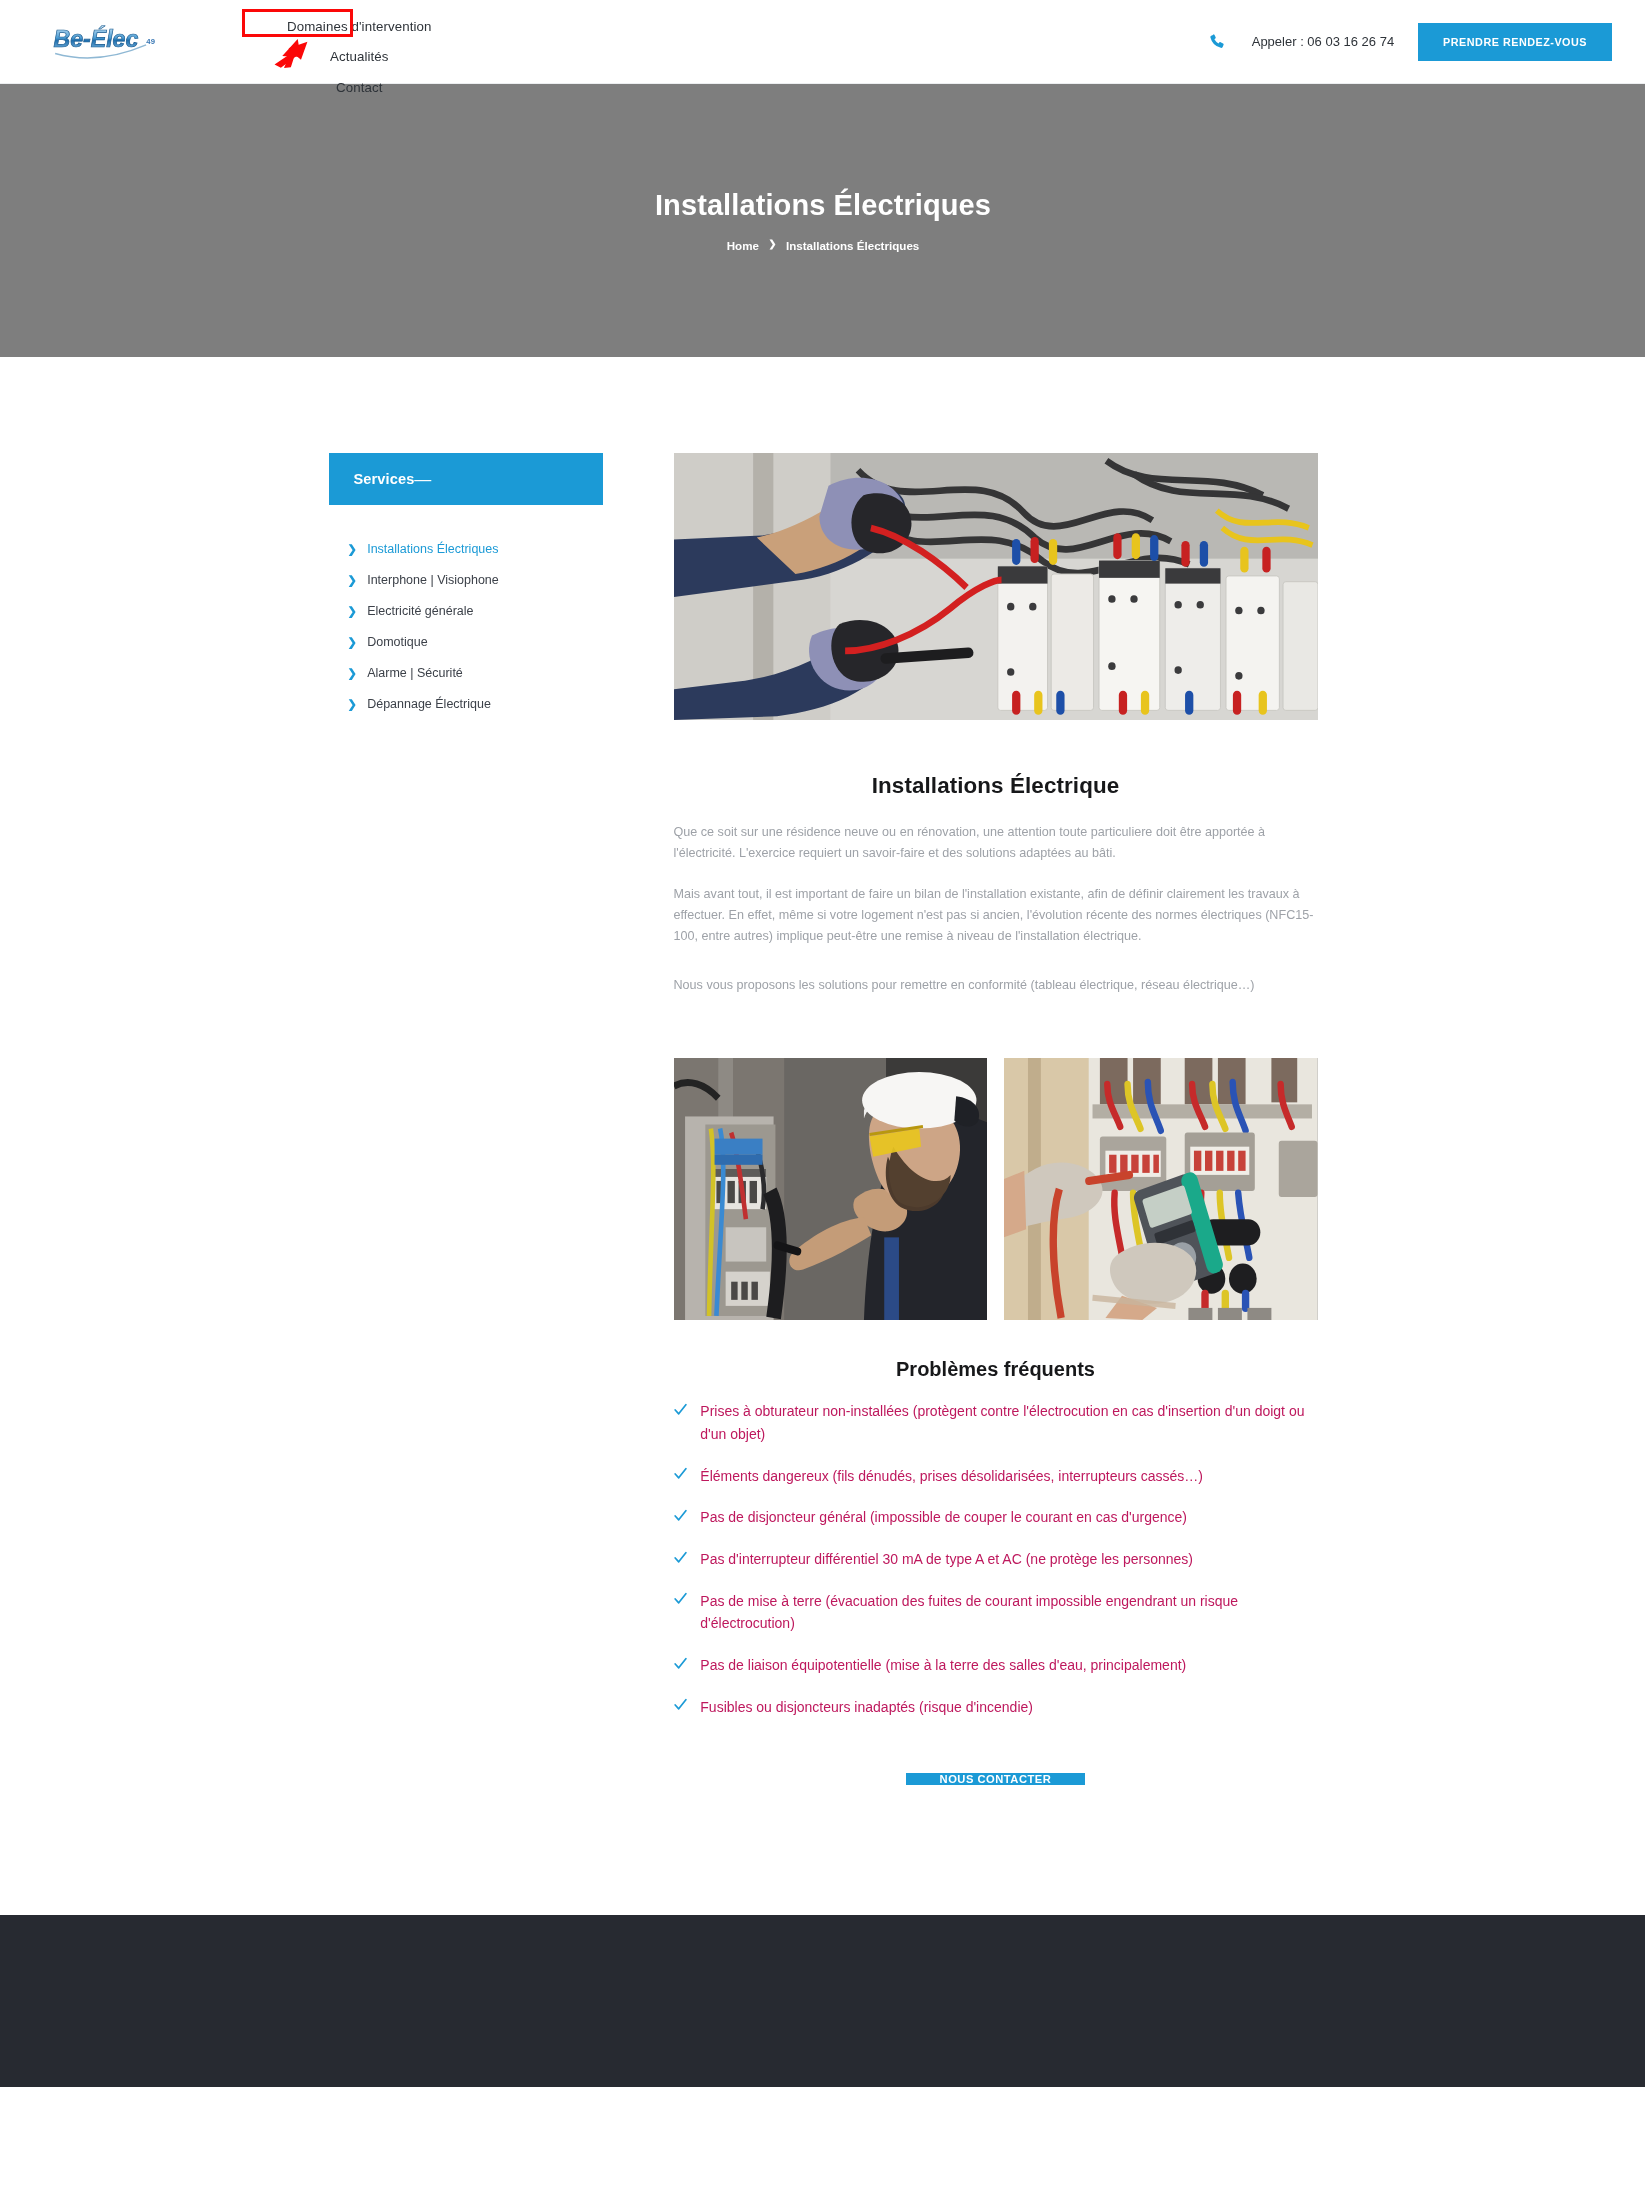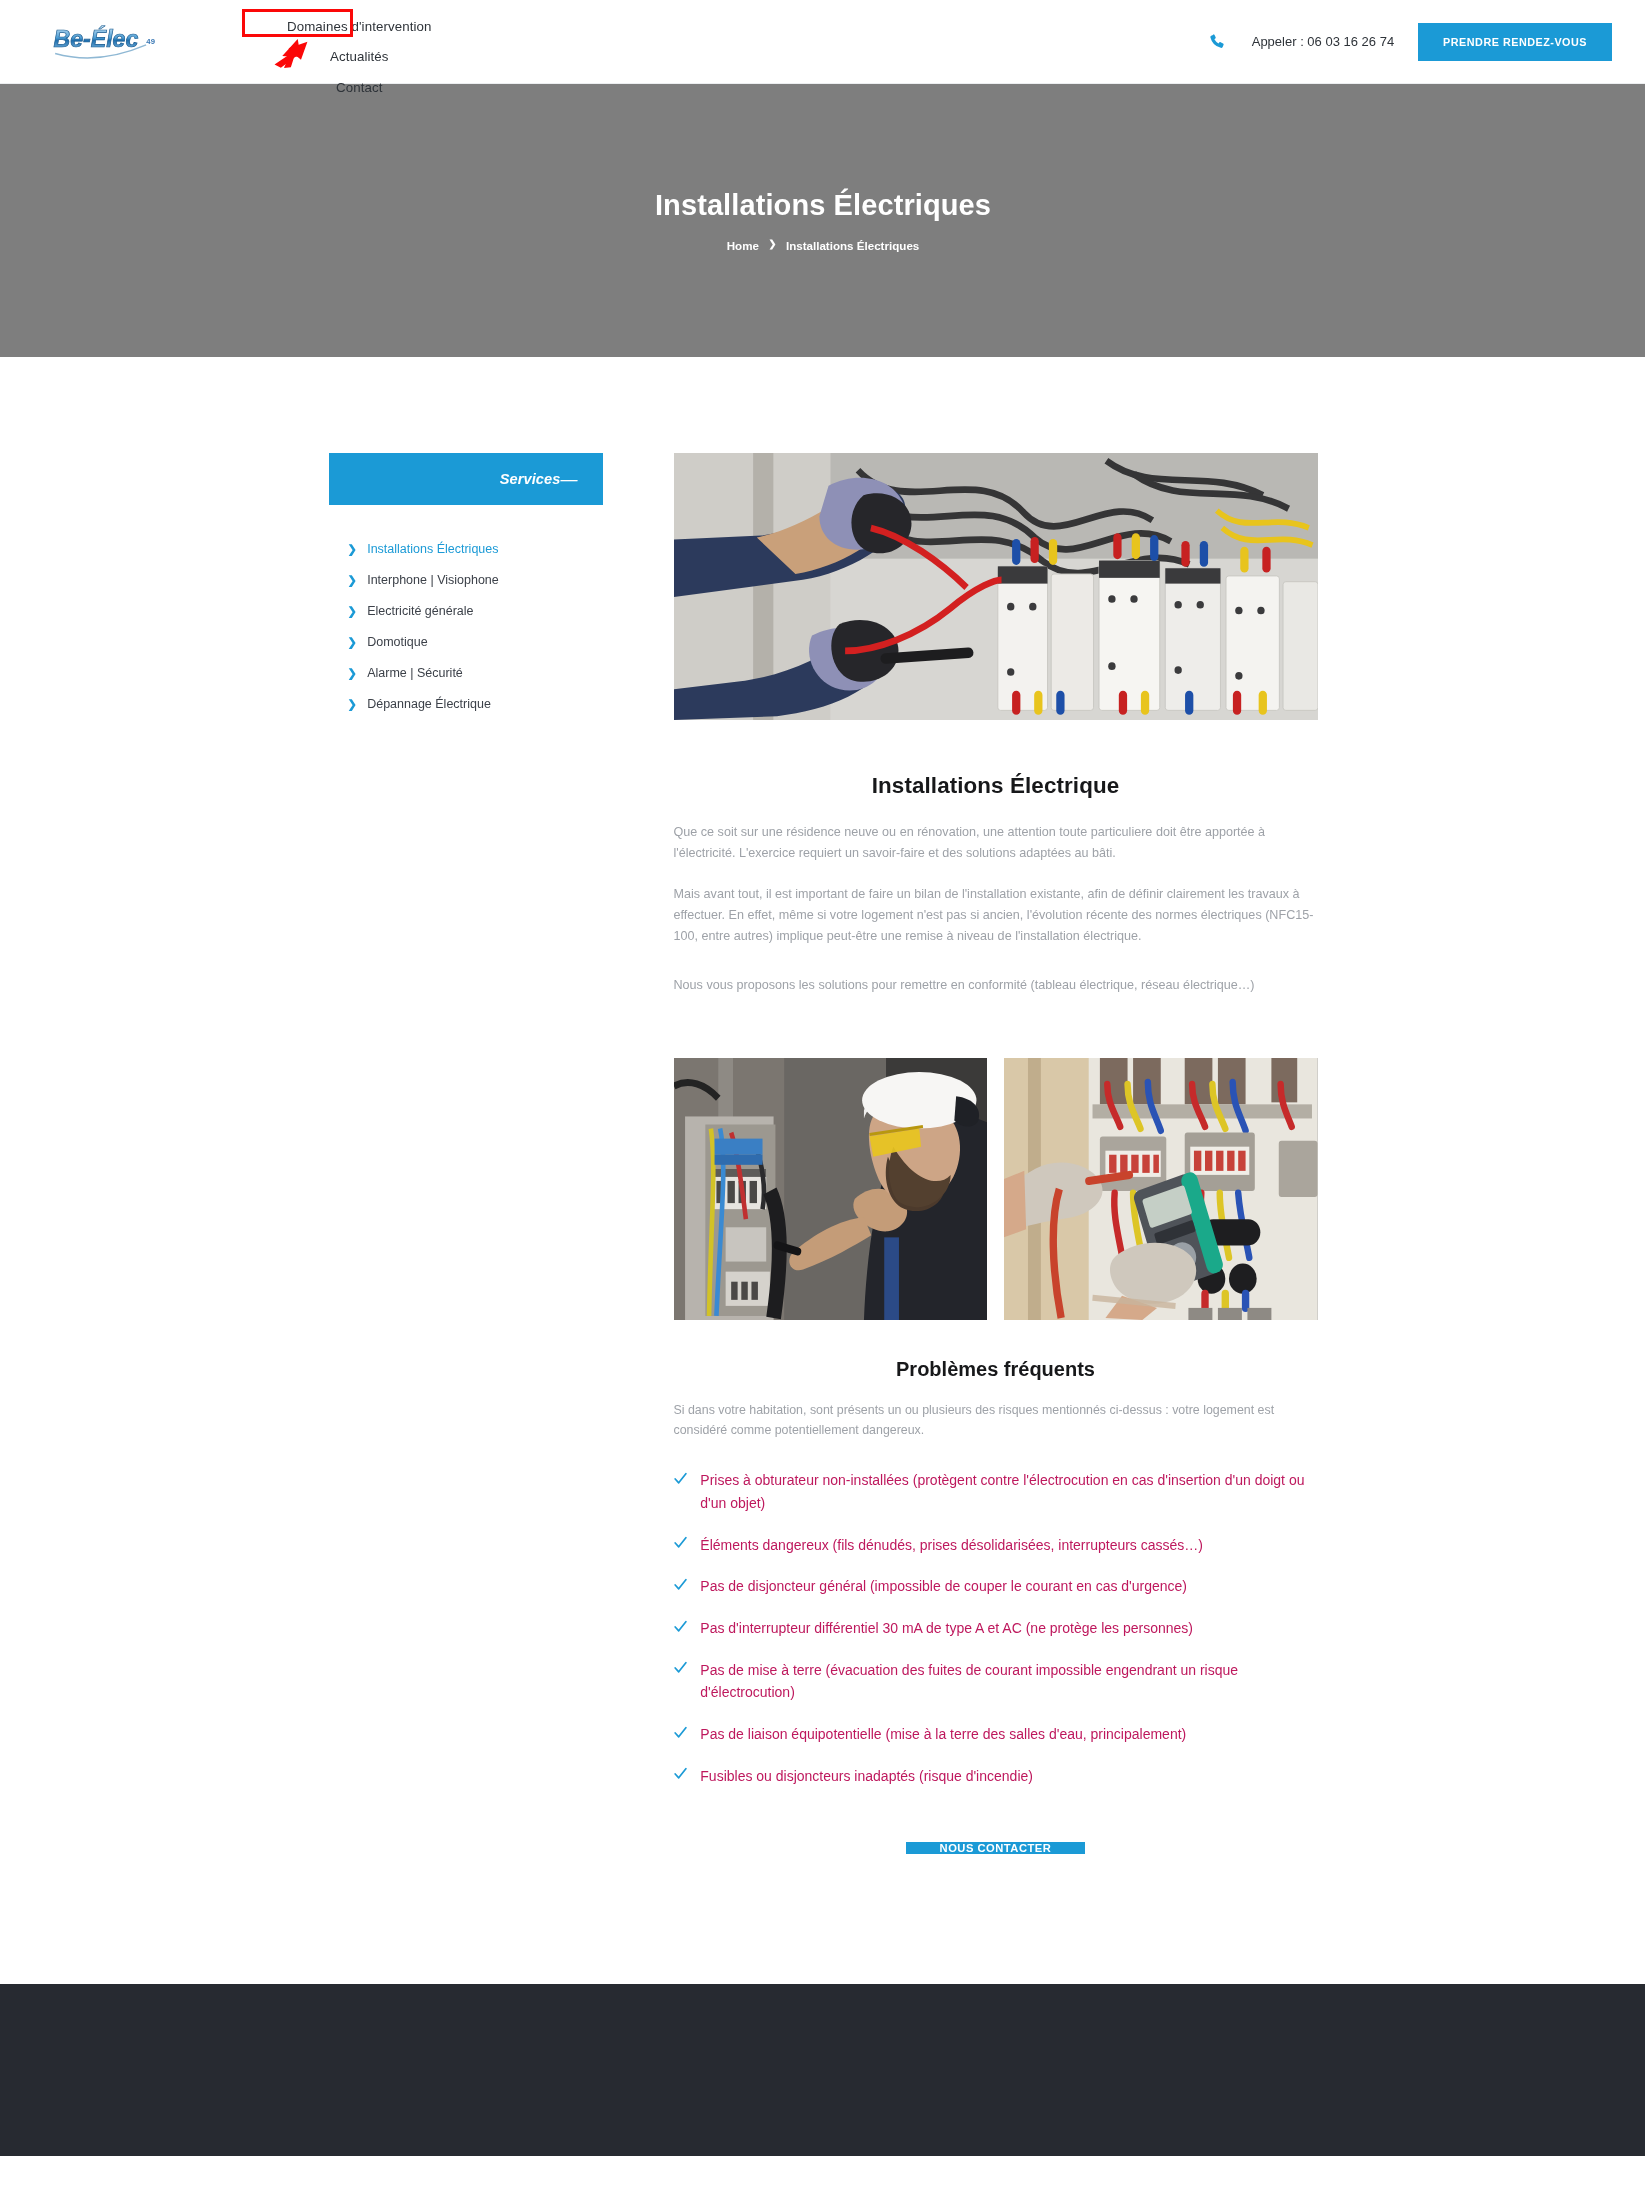--- a/index.html
+++ b/index.html
@@ -124,24 +124,23 @@
   .wrap{
     width:989px;margin:0 auto;
     display:flex;align-items:flex-start;gap:71px;
   }
 
   
   .sidebar{width:274px;flex:0 0 274px;}
   .side-head{
     background:#1b9ad6;
     height:52px;
-    display:flex;align-items:center;justify-content:flex-end;
+    display:flex;align-items:center;justify-content:flex-start;
     padding:0 25px;
     cursor:pointer;
-    font-style:italic;
   }
   .side-head-title{
     color:#ffffff;font-size:14.6px;font-weight:700;letter-spacing:0.1px;
   }
   .side-head-toggle{
     color:#ffffff;font-size:17px;line-height:1;font-weight:400;
     width:17px;text-align:center;
   }
   .side-list{list-style:none;padding:31px 0 0 19px;}
   .side-item{
@@ -566,21 +565,20 @@
               </g>
 
               <path d="M122 196 C146 178 186 180 202 196 C216 210 206 232 184 240 C158 250 126 240 118 222 C113 212 114 202 122 196 Z" fill="#cfc8bd"></path>
               <path d="M128 236 L166 248 L150 260 L110 258 Z" fill="#d5a98a"></path>
               <path d="M96 238 L186 246" stroke="#c8b49c" stroke-width="6" fill="none" opacity=".8"></path>
             </svg>
           </figure>
         </div>
 
         <h3 class="sec-title2">Problèmes fréquents</h3>
-        <p class="intro-note">Si dans votre habitation, sont présents un ou plusieurs des risques mentionnés ci-dessus : votre logement est considéré comme potentiellement dangereux.</p>
 
         <ul class="check-list">
           <li class="check-item">
             <svg class="check-ico" viewBox="0 0 16 16" aria-hidden="true">
                 <path d="M1.5 8.3 L5.8 13 L14.6 1.8" stroke="#1b9ad6" stroke-width="2.1" fill="none" stroke-linecap="round" stroke-linejoin="round"></path>
               </svg>
             <span class="check-txt">Prises à obturateur non-installées (protègent contre l'électrocution en cas d'insertion d'un doigt ou d'un objet)</span>
           </li>
           <li class="check-item">
             <svg class="check-ico" viewBox="0 0 16 16" aria-hidden="true">

